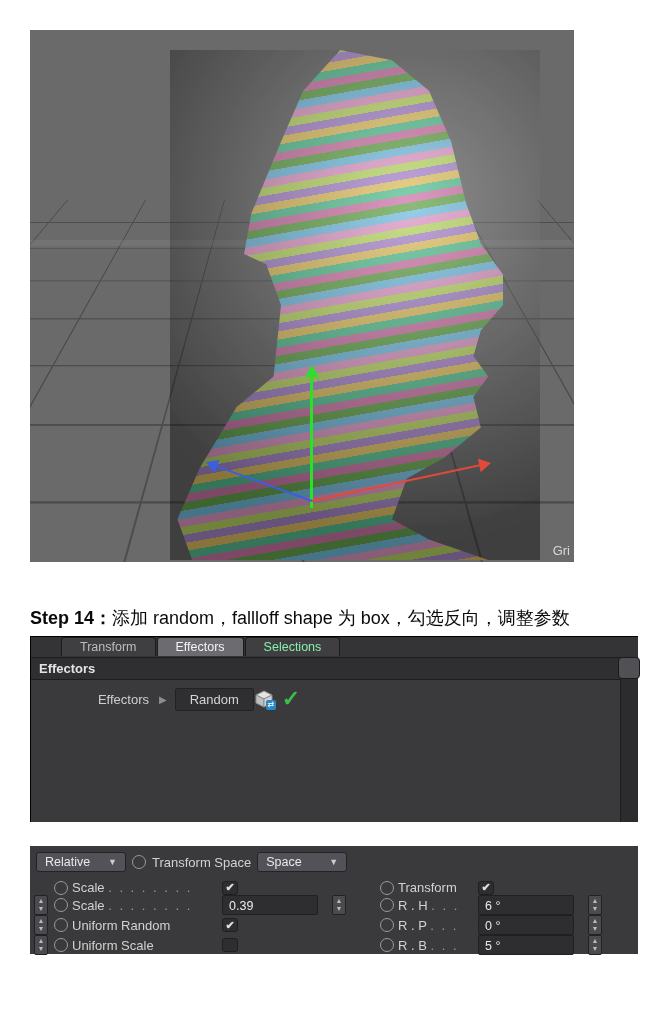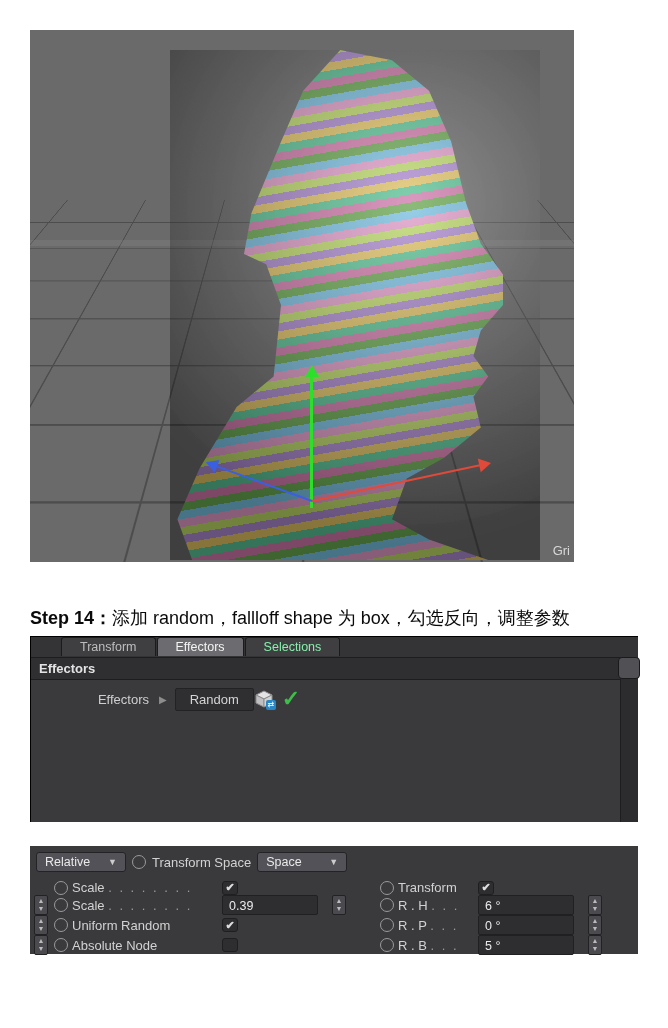--- a/index.html
+++ b/index.html
@@ -362,21 +362,21 @@
     <span class="stepper">
         <span>▲</span>
         <span>▼</span>
       </span>
 
     <span class="stepper">
         <span>▲</span>
         <span>▼</span>
       </span>
     <span class="circle-toggle"></span>
-    <span><span class="plabel">Absolute Node</span></span>
+    <span><span class="plabel">Uniform Scale</span></span>
     <span class="chk" style="color:transparent">✔</span>
     <span></span>
     <span></span>
     <span class="circle-toggle"></span>
     <span><span class="plabel">R . B</span> <span class="dots">. . .</span></span>
     <span class="num-field">5 °</span>
     <span class="stepper">
         <span>▲</span>
         <span>▼</span>
       </span>

